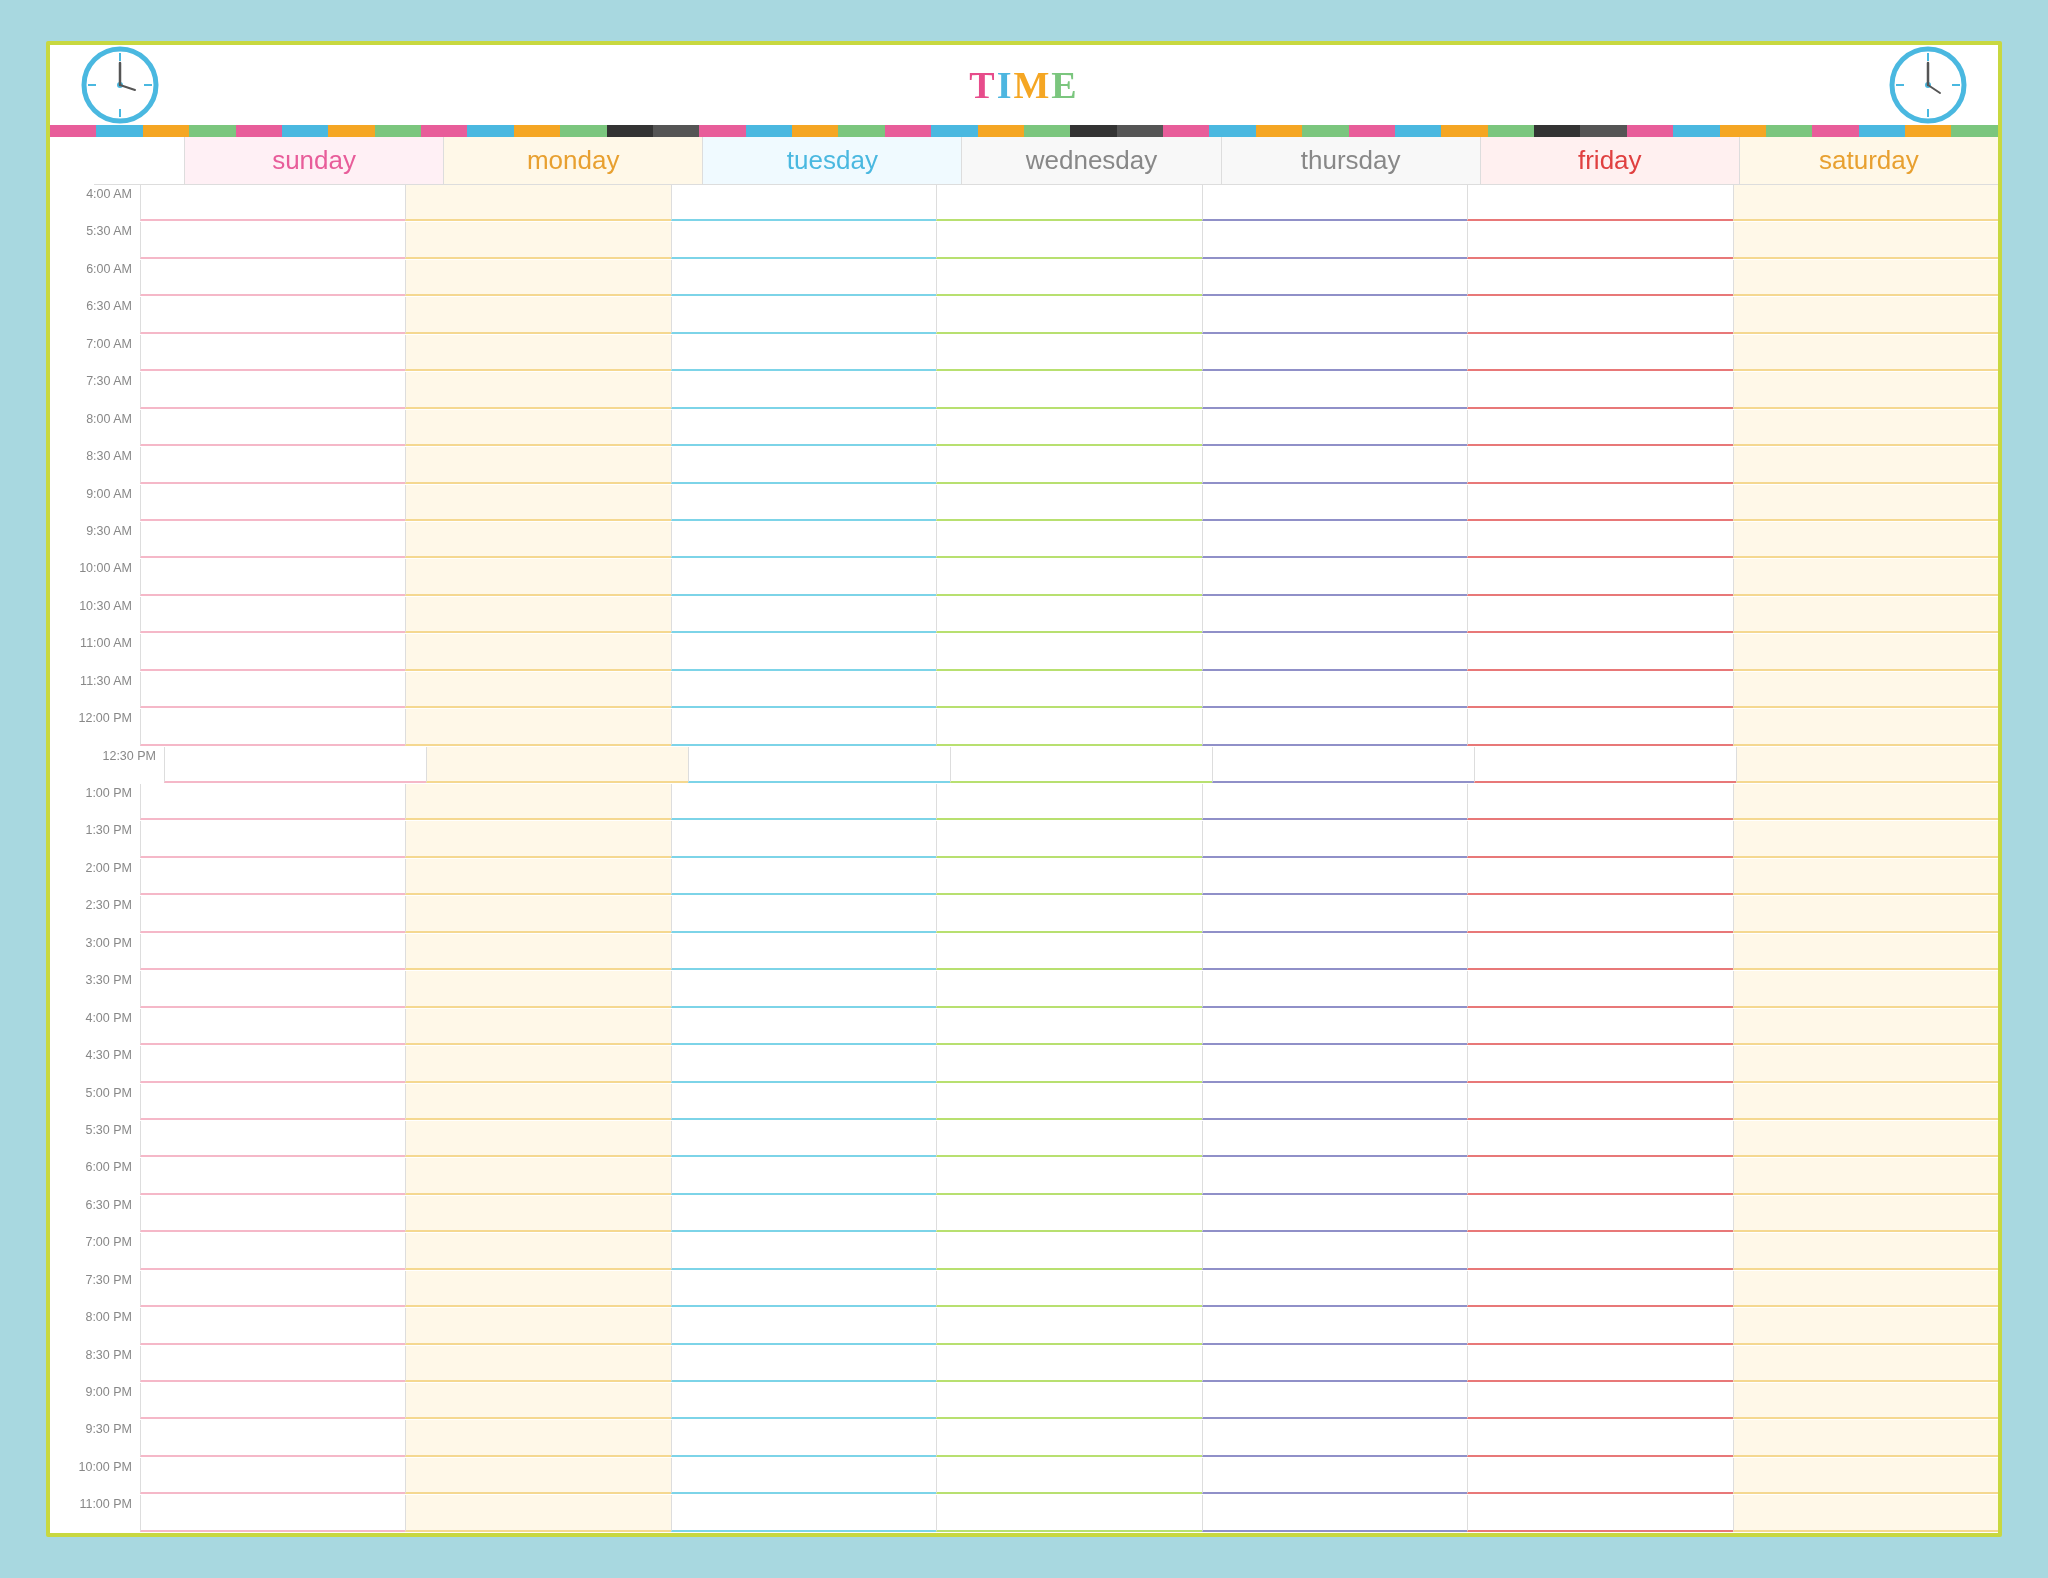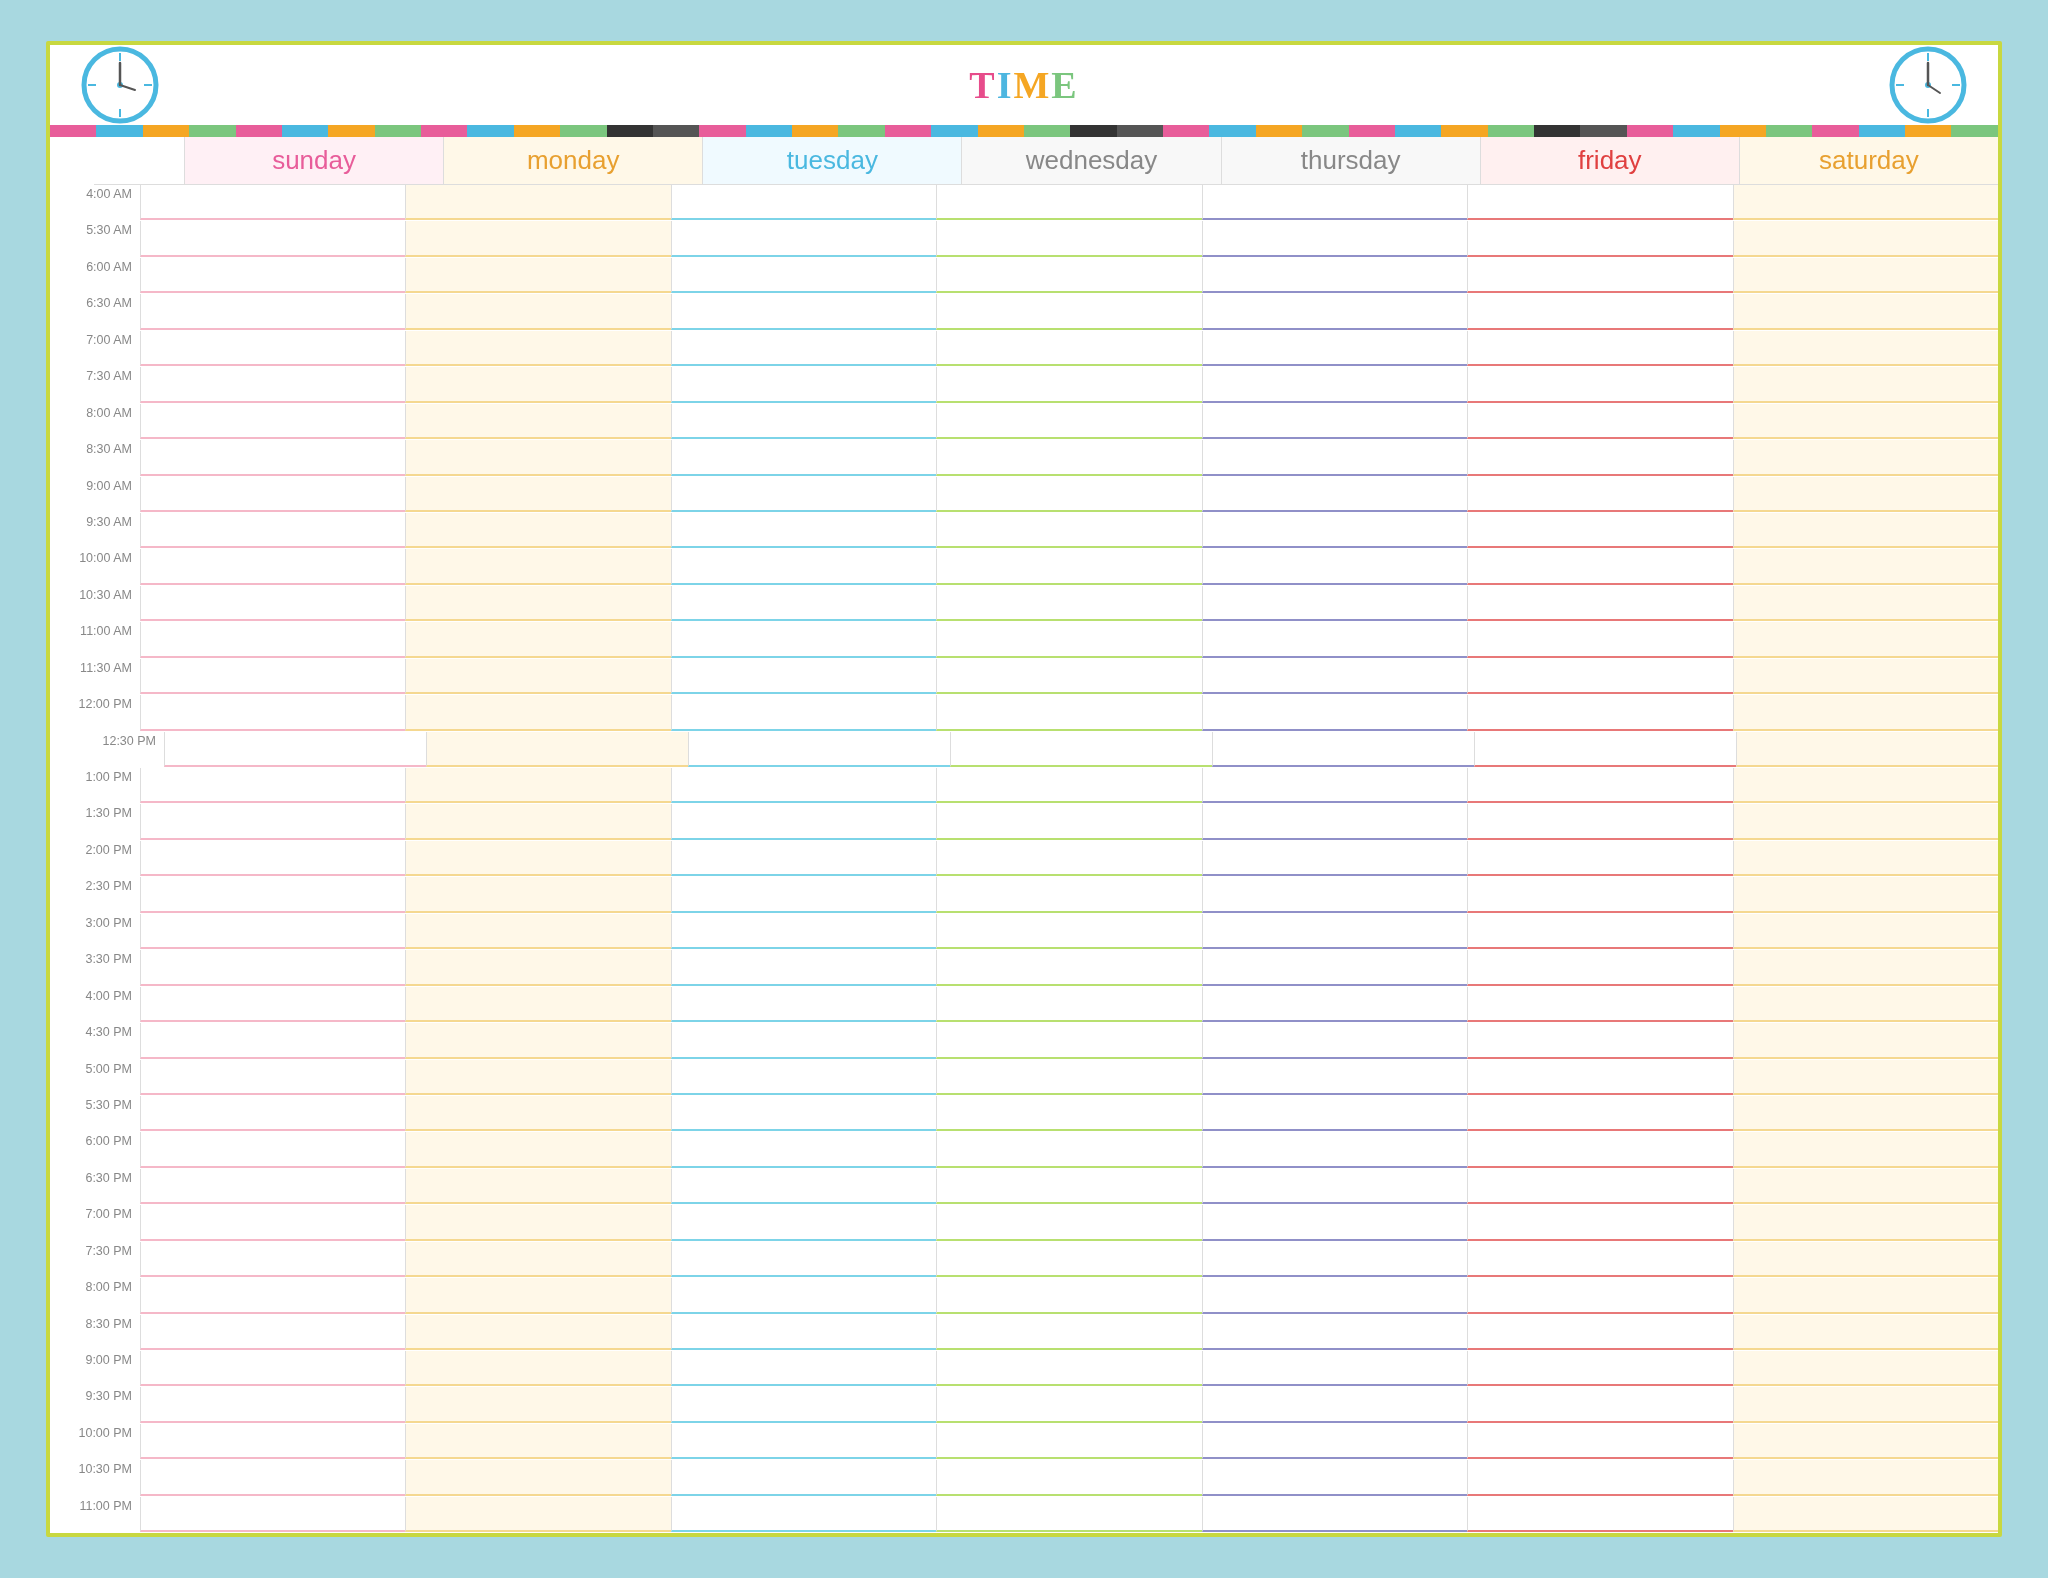--- a/index.html
+++ b/index.html
@@ -605,30 +605,20 @@
             <div class="time-label">10:00 PM</div>
             <div class="time-cell sunday-col" style="border-bottom: 2px solid rgb(245, 184, 200);"></div>
             <div class="time-cell monday-col" style="border-bottom: 2px solid rgb(245, 216, 144); background: rgb(255, 248, 232);"></div>
             <div class="time-cell tuesday-col" style="border-bottom: 2px solid rgb(125, 212, 232);"></div>
             <div class="time-cell wednesday-col" style="border-bottom: 2px solid rgb(184, 224, 112);"></div>
             <div class="time-cell thursday-col" style="border-bottom: 2px solid rgb(144, 144, 200);"></div>
             <div class="time-cell friday-col" style="border-bottom: 2px solid rgb(232, 120, 120);"></div>
             <div class="time-cell saturday-col" style="border-bottom: 2px solid rgb(245, 216, 144); background: rgb(255, 248, 232);"></div>
           </div>
           <div class="time-row" style="flex: 1 1 0%;">
-            <div class="time-label">10:30 PM</div>
-            <div class="time-cell sunday-col" style="border-bottom: 2px solid rgb(245, 184, 200);"></div>
-            <div class="time-cell monday-col" style="border-bottom: 2px solid rgb(245, 216, 144); background: rgb(255, 248, 232);"></div>
-            <div class="time-cell tuesday-col" style="border-bottom: 2px solid rgb(125, 212, 232);"></div>
-            <div class="time-cell wednesday-col" style="border-bottom: 2px solid rgb(184, 224, 112);"></div>
-            <div class="time-cell thursday-col" style="border-bottom: 2px solid rgb(144, 144, 200);"></div>
-            <div class="time-cell friday-col" style="border-bottom: 2px solid rgb(232, 120, 120);"></div>
-            <div class="time-cell saturday-col" style="border-bottom: 2px solid rgb(245, 216, 144); background: rgb(255, 248, 232);"></div>
-          </div>
-          <div class="time-row" style="flex: 1 1 0%;">
             <div class="time-label">11:00 PM</div>
             <div class="time-cell sunday-col" style="border-bottom: 2px solid rgb(245, 184, 200);"></div>
             <div class="time-cell monday-col" style="border-bottom: 2px solid rgb(245, 216, 144); background: rgb(255, 248, 232);"></div>
             <div class="time-cell tuesday-col" style="border-bottom: 2px solid rgb(125, 212, 232);"></div>
             <div class="time-cell wednesday-col" style="border-bottom: 2px solid rgb(184, 224, 112);"></div>
             <div class="time-cell thursday-col" style="border-bottom: 2px solid rgb(144, 144, 200);"></div>
             <div class="time-cell friday-col" style="border-bottom: 2px solid rgb(232, 120, 120);"></div>
             <div class="time-cell saturday-col" style="border-bottom: 2px solid rgb(245, 216, 144); background: rgb(255, 248, 232);"></div>
           </div>
         </div>

